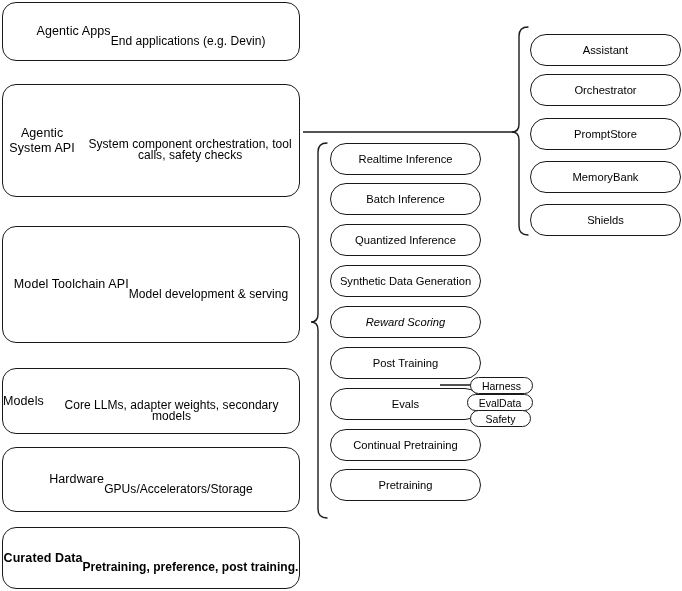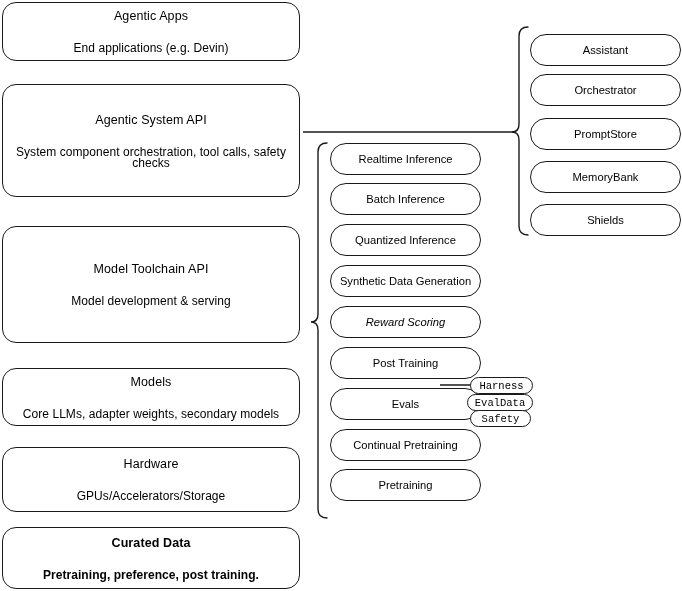--- a/index.html
+++ b/index.html
@@ -21,21 +21,21 @@
     top: 0;
     width: 682px;
     height: 591px;
   }
   .node {
     position: absolute;
     box-sizing: border-box;
     background: #ffffff;
     border: 1.4px solid #1a1a1a;
     display: flex;
-    flex-direction: column;
+    flex-direction: row;
     align-items: center;
     justify-content: center;
     text-align: center;
   }
   
   .layer {
     border-radius: 14px;
     left: 2px;
     width: 298px;
   }
@@ -73,21 +73,20 @@
     background: #ffffff;
     border: 1.4px solid #1a1a1a;
     border-radius: 999px;
     height: 17px;
     display: flex;
     align-items: center;
     justify-content: center;
     font-size: 10.5px;
     line-height: 12px;
     z-index: 5;
-    font-family: Liberation Mono, monospace;
   }
   .brace, .connector {
     position: absolute;
     pointer-events: none;
   }
   svg { display: block; overflow: visible; }
 </style>
 </head>
 <body>
 
@@ -113,21 +112,21 @@
   <div class="node layer" style="top:84px; height:113px;">
     <div class="title">Agentic System API</div>
     <div class="subtitle">System component orchestration, tool calls, safety checks</div>
   </div>
 
   <div class="node layer" style="top:226px; height:117px;">
     <div class="title">Model Toolchain API</div>
     <div class="subtitle">Model development &amp; serving</div>
   </div>
 
-  <div class="node layer" style="top:368px; height:58px;">
+  <div class="node layer" style="top:368px; height:66px;">
     <div class="title">Models</div>
     <div class="subtitle">Core LLMs, adapter weights, secondary models</div>
   </div>
 
   <div class="node layer" style="top:447px; height:65px;">
     <div class="title">Hardware</div>
     <div class="subtitle">GPUs/Accelerators/Storage</div>
   </div>
 
   <div class="node layer" style="top:527px; height:62px;font-weight:bold;">

